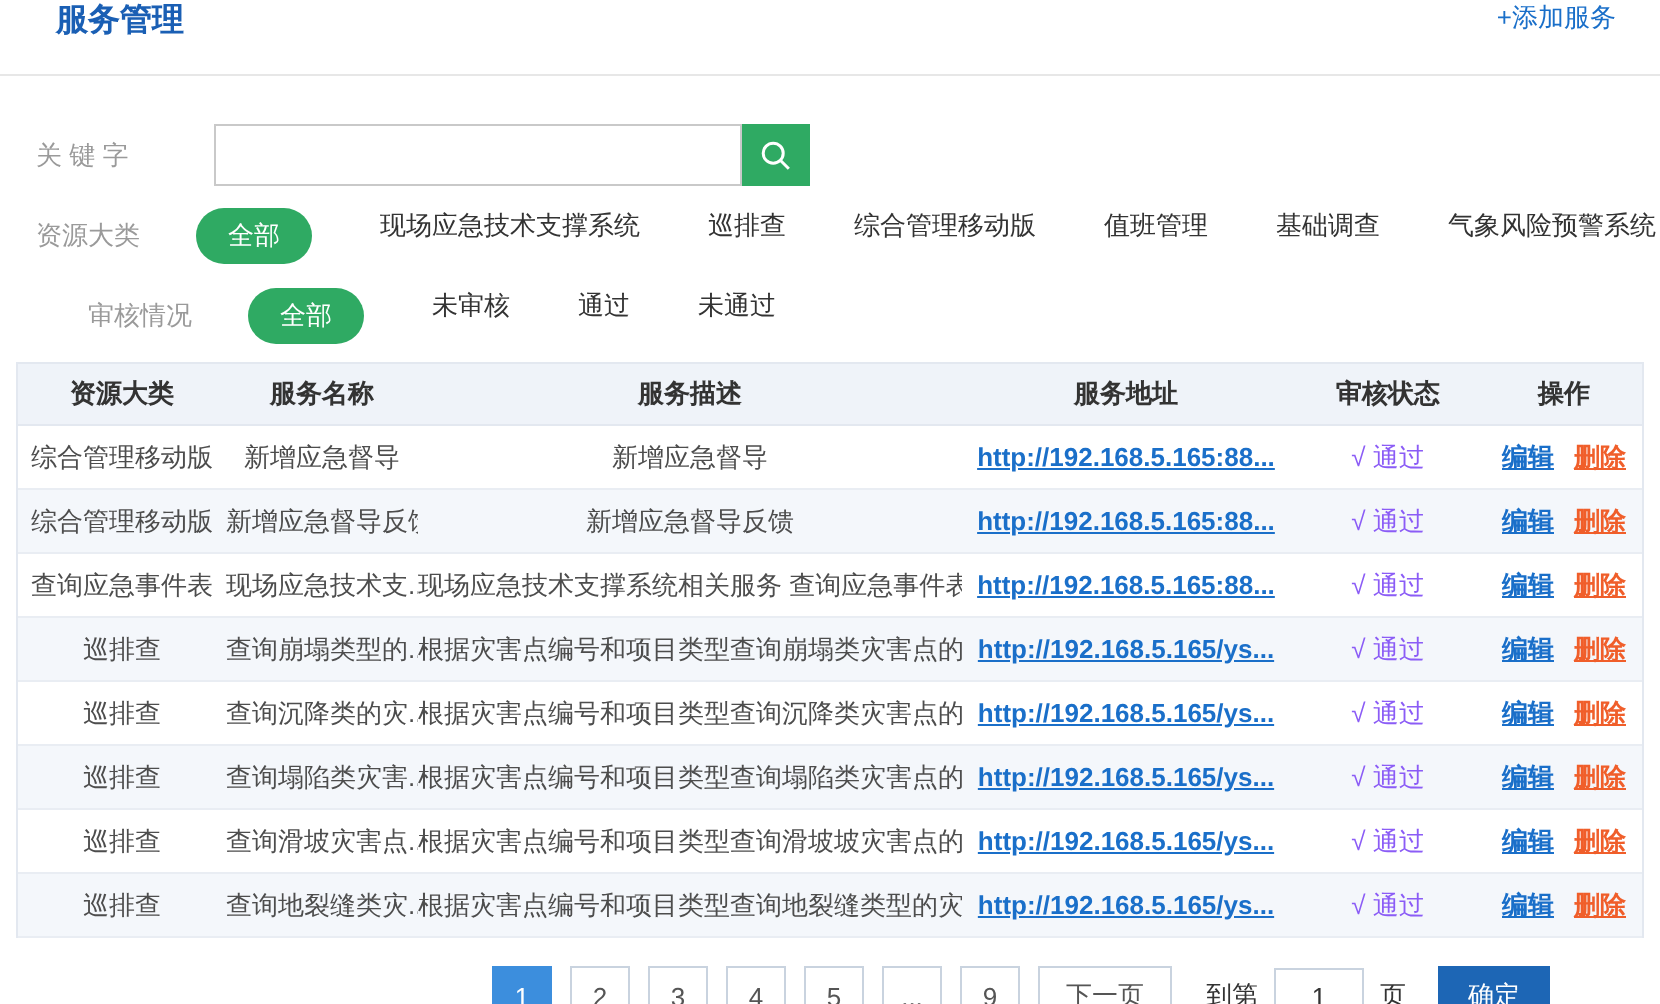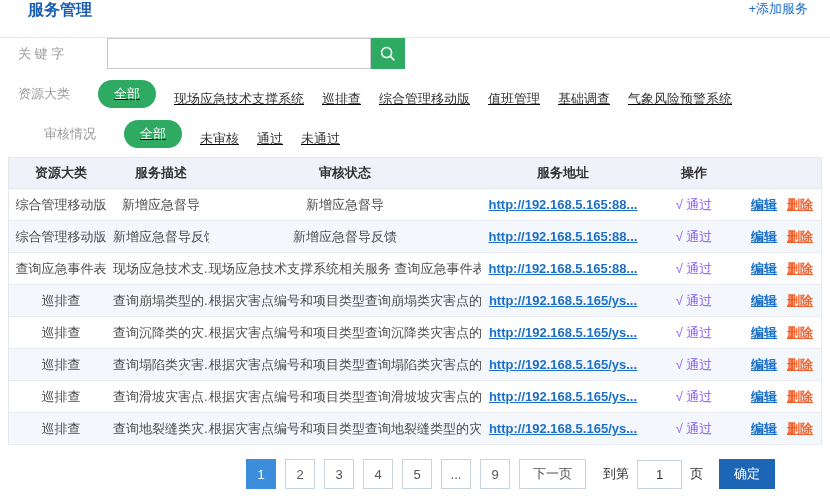--- a/index.html
+++ b/index.html
@@ -4,31 +4,31 @@
 <style>
   * { box-sizing: border-box; margin: 0; padding: 0; }
   html,body { width:830px; height:502px; overflow:hidden; background:#fff;
     font-family:"Liberation Sans","DejaVu Sans",sans-serif; }
 
   .topbar { height:38px; display:flex; align-items:flex-start; justify-content:space-between;
     padding:0 22px 0 28px; border-bottom:1px solid #e7e7e7; }
   .page-title { font-size:16px; font-weight:bold; color:#1a5fb4; }
   .add-link { font-size:13px; color:#1a6fc9; cursor:pointer; text-decoration:none; }
 
-  .search-row { display:flex; align-items:center; margin:0 0 0 18px; height:31px; }
+  .search-row { display:flex; align-items:center; margin:24px 0 0 18px; height:31px; }
   .f-label { color:#9a9a9a; font-size:13px; width:62px; flex:none; }
   .search-row .f-label { margin-right:27px; }
   .search-input { width:264px; height:31px; border:1px solid #c9c9c9; outline:none;
     padding:0 8px; font-size:13px; color:#333; }
   .search-btn { width:34px; height:31px; background:#2faa63; border:none; cursor:pointer;
     display:flex; align-items:center; justify-content:center; }
 
   .filter-row { display:flex; align-items:center; margin:11px 0 0 18px; height:27px; }
   .filter-row:last-child { margin-top:13px;margin-left:44px; }
-  .filter-opts { display:flex; align-items:flex-end; gap:18px; margin-left:18px;text-decoration:underline; }
+  .filter-opts { display:flex; align-items:flex-start; gap:34px; margin-left:18px; }
   .filter-opt { font-size:13px; color:#333; cursor:pointer; white-space:nowrap; }
   .filter-opt.selected { background:#2faa63; color:#fff; padding:5px 16px; border-radius:15px; }
 
   .table { margin:10px 8px 0; border:1px solid #e3e8f0; border-bottom:none; }
   .thead, .tr { display:grid; grid-template-columns:104px 96px 272px 164px 98px 78px;
     align-items:center; }
   .thead { background:#eff3f9; height:31px; border-bottom:1px solid #e3e8f0; }
   .th { text-align:center; font-weight:bold; color:#333; font-size:13px; }
   .tr { height:32px; border-bottom:1px solid #e9edf3; background:#fff; }
   .tr:nth-child(even) { background:#f4f7fb; }
@@ -93,23 +93,24 @@
           <span class="filter-opt">未审核</span>
           <span class="filter-opt">通过</span>
           <span class="filter-opt">未通过</span>
         </div>
       </div>
     </div>
 
   <div class="table">
     <div class="thead" id="thead">
         <div class="th">资源大类</div>
+        <div class="th">服务名称</div>
         <div class="th">服务描述</div>
+        <div class="th">服务地址</div>
         <div class="th">审核状态</div>
-        <div class="th">服务地址</div>
         <div class="th">操作</div>
       </div>
     <div id="tbody">
         <div class="tr">
           <div class="td">综合管理移动版</div>
           <div class="td">新增应急督导</div>
           <div class="td">新增应急督导</div>
           <div class="td"><a class="url-link">http://192.168.5.165:88...</a></div>
           <div class="td status">√ 通过</div>
           <div class="td ops">

